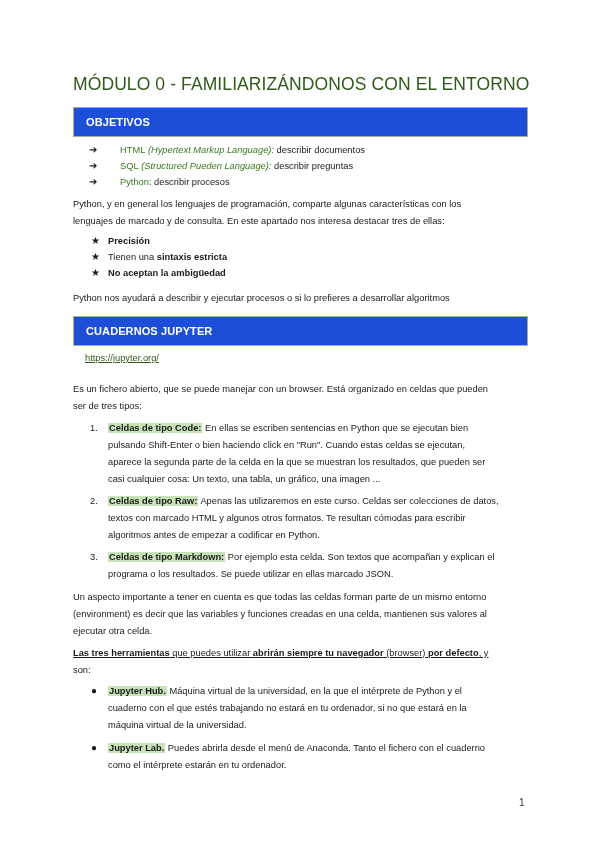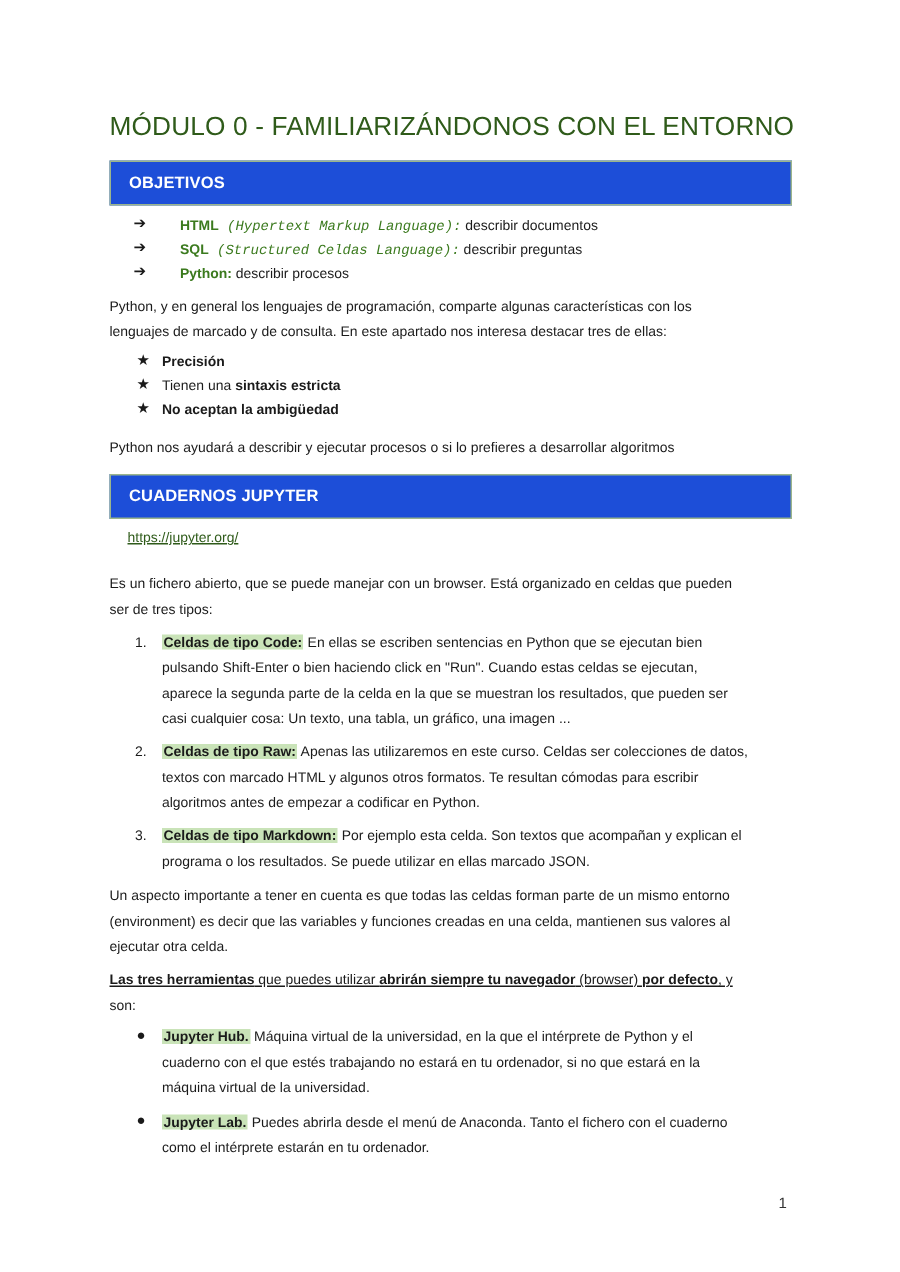--- a/index.html
+++ b/index.html
@@ -6,22 +6,22 @@
   body { width: 600px; height: 848px; position: relative; overflow: hidden;
          font-family: "Liberation Sans", sans-serif; color: #1a1a1a; }
   .page { position: absolute; left: 0; top: 0; width: 600px; height: 736px; }
   .title { position: absolute; left: 73px; top: 74px; font-size: 17.5px; color: #2f5b1a;
            letter-spacing: 0.1px; white-space: nowrap; }
   .bar { position: absolute; left: 73px; width: 455px; height: 30px; background: #1d4ed8;
          border: 1px solid #9bb58c; box-sizing: border-box; }
   .bar span { position: absolute; left: 12px; top: 8px; color: #ffffff; font-weight: bold;
               font-size: 11px; letter-spacing: 0.1px; }
   .t { position: absolute; font-size: 9.3px; line-height: 16px; white-space: nowrap; }
-  .green { color: #3b7a1e; font-weight: bold; padding-left: 12px; }
-  .greeni { color: #3b7a1e; font-weight: bold; font-style: italic; font-family: Liberation Mono, monospace; }
+  .green { color: #3b7a1e; font-weight: normal; padding-left: 12px; }
+  .greeni { color: #3b7a1e; font-weight: bold; font-style: italic; }
   .b { font-weight: bold; }
   .hl { background: #c9e3b8; font-weight: bold; padding: 0 1px; }
   .glyph { position: absolute; font-size: 10px; line-height: 16px; }
   .link { position: absolute; font-size: 9.3px; color: #2f5b1a; text-decoration: underline; padding-left: 12px; }
   .pagenum { position: absolute; left: 519px; top: 797px; font-size: 10px; color: #333; }
 </style>
 </head>
 <body>
 
 <div class="page">
@@ -32,21 +32,21 @@
     <span>OBJETIVOS</span>
   </div>
 
   <div class="glyph" style="left:89px; top:142px;">➔</div>
   <div class="t" style="left:108px; top:142px;">
     <span class="green">HTML</span><span class="greeni" style="font-weight:normal"> (Hypertext Markup Language):</span><span> describir documentos</span>
   </div>
 
   <div class="glyph" style="left:89px; top:158px;">➔</div>
   <div class="t" style="left:108px; top:158px;">
-    <span class="green">SQL</span><span class="greeni" style="font-weight:normal"> (Structured Celdas Language):</span><span> describir preguntas</span>
+    <span class="green">SQL</span><span class="greeni" style="font-weight:normal"> (Structured Pueden Language):</span><span> describir preguntas</span>
   </div>
 
   <div class="glyph" style="left:89px; top:174px;">➔</div>
   <div class="t" style="left:108px; top:174px;">
     <span class="green">Python:</span><span> describir procesos</span>
   </div>
 
   <div class="t" style="left:73px; top:196px;">Python, y en general los lenguajes de programación, comparte algunas características con los</div>
   <div class="t" style="left:73px; top:213px;">lenguajes de marcado y de consulta. En este apartado nos interesa destacar tres de ellas:</div>
 

